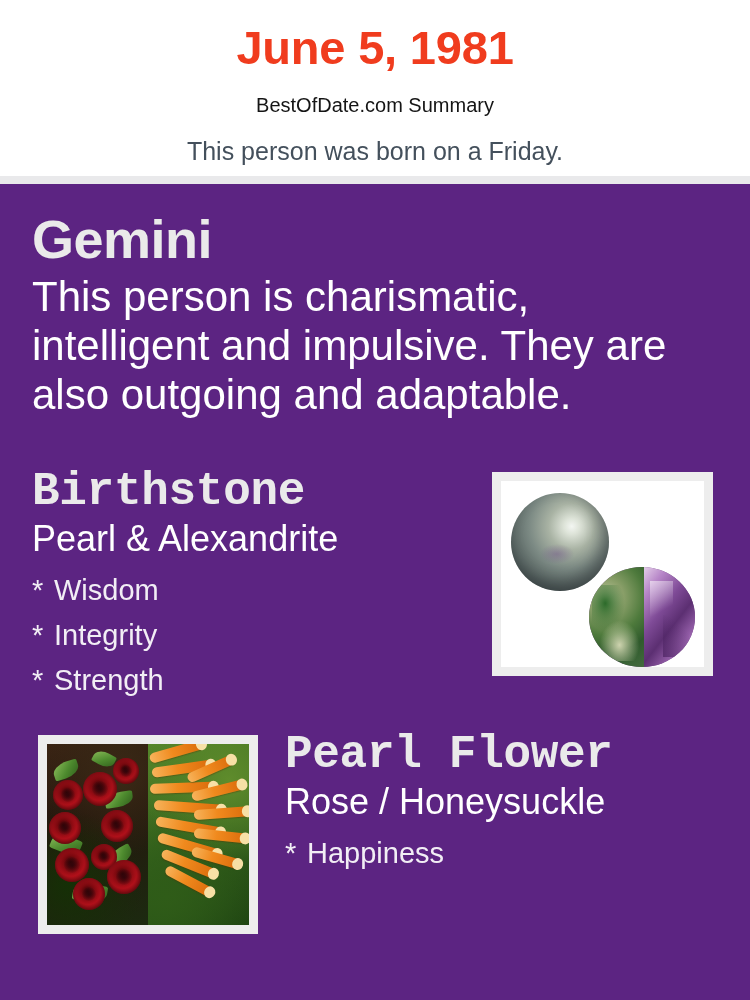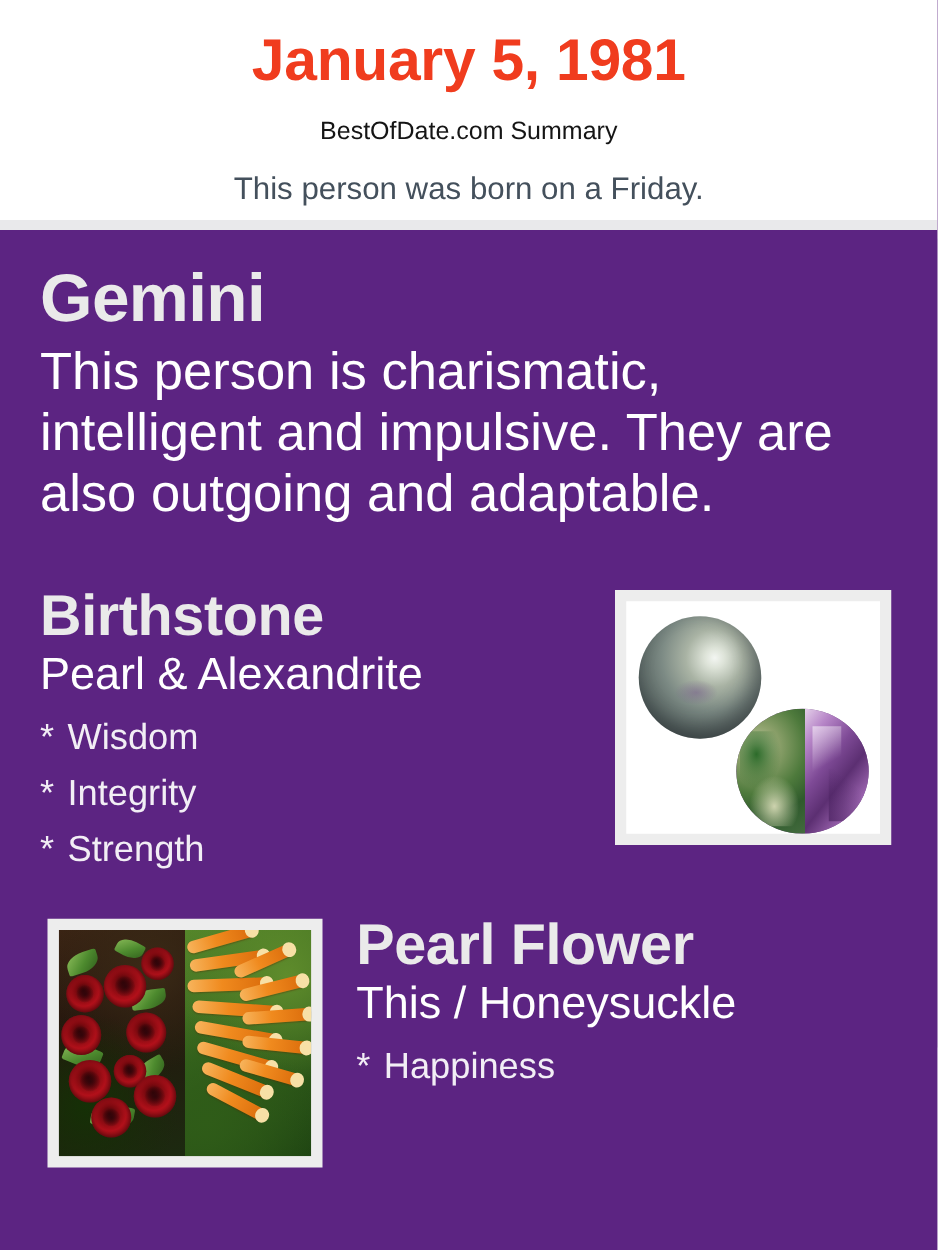--- a/index.html
+++ b/index.html
@@ -104,20 +104,21 @@
     top: 285px;
     width: 440px;
   }
   .section-heading {
     margin: 0;
     font-size: 46px;
     font-weight: 700;
     line-height: 1.04;
     color: #eaeaea;
     letter-spacing: -0.3px;
+    font-family: Liberation Mono, monospace;
   }
   .section-subheading {
     margin: 0;
     padding-top: 2px;
     font-size: 36px;
     font-weight: 400;
     line-height: 1.1;
     color: #ffffff;
   }
   .trait-list {
@@ -326,21 +327,21 @@
     top: 548px;
     width: 440px;
   }
 </style>
 </head>
 <body>
 
 <div class="page">
 
   <div class="header">
-    <h1 class="date-title">January 5, 1981</h1>
+    <h1 class="date-title">June 5, 1981</h1>
     <div class="site-summary">BestOfDate.com Summary</div>
     <div class="born-note">This person was born on a Friday.</div>
   </div>
 
   <div class="divider-band"></div>
 
   <div class="body-panel">
 
     <div class="zodiac-block">
       <div class="zodiac-name">Gemini</div>
@@ -405,21 +406,21 @@
           <div class="trumpet" style="left:44px; top:48px; width:54px; transform:rotate(-14deg);"></div>
           <div class="trumpet" style="left:46px; top:66px; width:56px; transform:rotate(-4deg);"></div>
           <div class="trumpet" style="left:46px; top:84px; width:54px; transform:rotate(6deg);"></div>
           <div class="trumpet" style="left:44px; top:102px;width:50px; transform:rotate(16deg);"></div>
         </div>
       </div>
     </div>
 
     <div class="flower-text-block">
       <div class="section-heading">Pearl Flower</div>
-      <div class="section-subheading">This / Honeysuckle</div>
+      <div class="section-subheading">Rose / Honeysuckle</div>
       <ul class="trait-list">
         <li class="trait-item">
           <span class="trait-bullet">*</span><span>Happiness</span>
         </li>
       </ul>
     </div>
 
   </div>
 </div>
 

